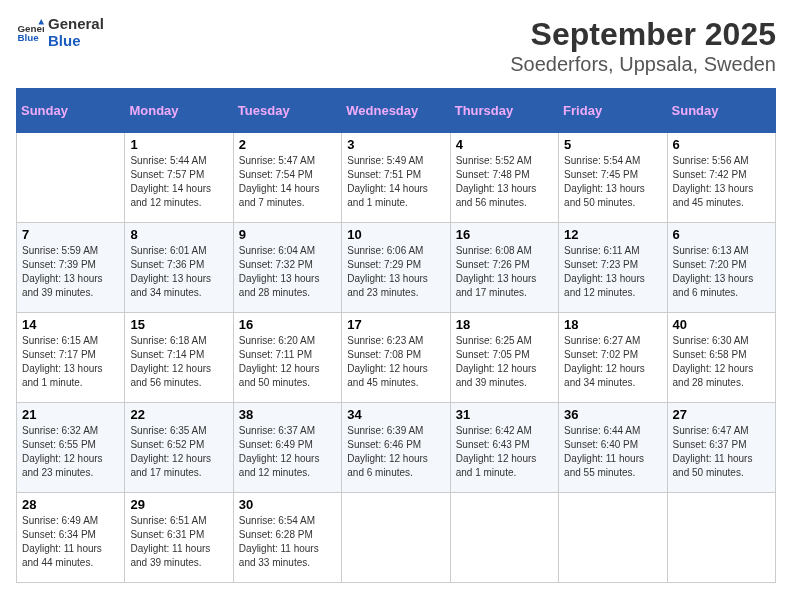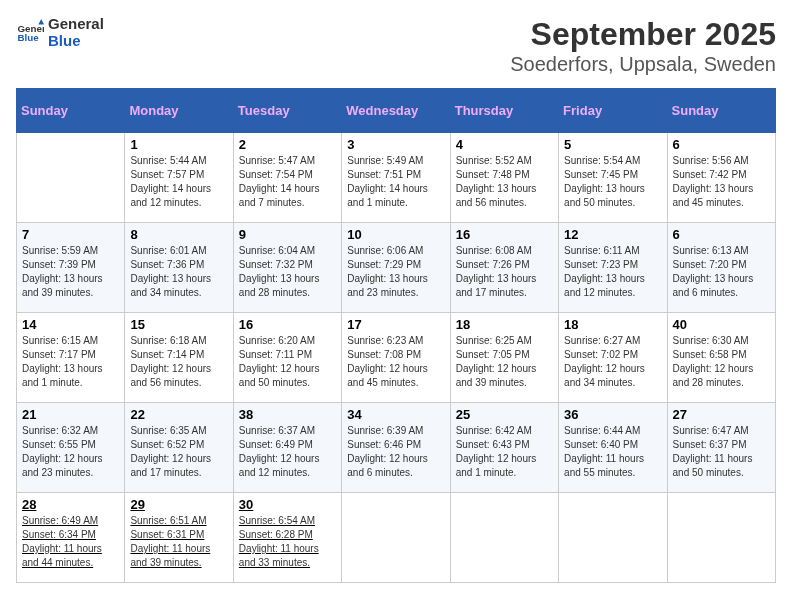--- a/index.html
+++ b/index.html
@@ -54,21 +54,20 @@
       border: 1px solid #ccc;
       vertical-align: top;
       padding: 4px 5px;
       width: calc(100%/7);
       min-height: 80px;
       height: 90px;
       background: #fff;
     }
     .calendar tr:last-child td {
       border-bottom: 1px solid #ccc;
-      text-decoration: underline;
     }
     .day-num {
       font-weight: bold;
       font-size: 13px;
       margin-bottom: 2px;
       display: block;
     }
     .day-info {
       color: #333;
       font-size: 10px;
@@ -213,21 +212,21 @@
         </td>
         <td>
           <span class="day-num">38</span>
           <div class="day-info">Sunrise: 6:37 AM<br>Sunset: 6:49 PM<br>Daylight: 12 hours<br>and 12 minutes.</div>
         </td>
         <td>
           <span class="day-num">34</span>
           <div class="day-info">Sunrise: 6:39 AM<br>Sunset: 6:46 PM<br>Daylight: 12 hours<br>and 6 minutes.</div>
         </td>
         <td>
-          <span class="day-num">25</span>
+          <span class="day-num">31</span>
           <div class="day-info">Sunrise: 6:42 AM<br>Sunset: 6:43 PM<br>Daylight: 12 hours<br>and 1 minute.</div>
         </td>
         <td>
           <span class="day-num">36</span>
           <div class="day-info">Sunrise: 6:44 AM<br>Sunset: 6:40 PM<br>Daylight: 11 hours<br>and 55 minutes.</div>
         </td>
         <td>
           <span class="day-num">27</span>
           <div class="day-info">Sunrise: 6:47 AM<br>Sunset: 6:37 PM<br>Daylight: 11 hours<br>and 50 minutes.</div>
         </td>

